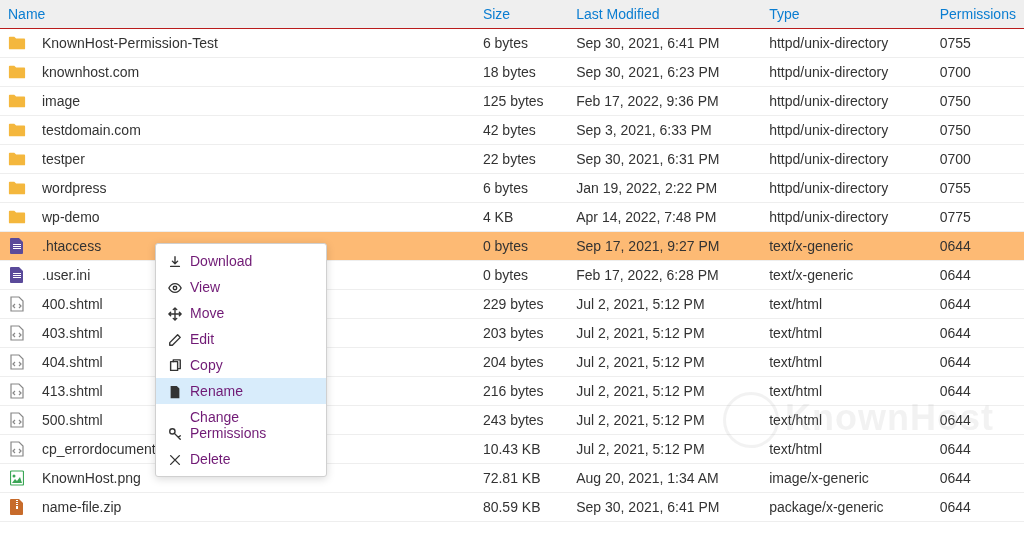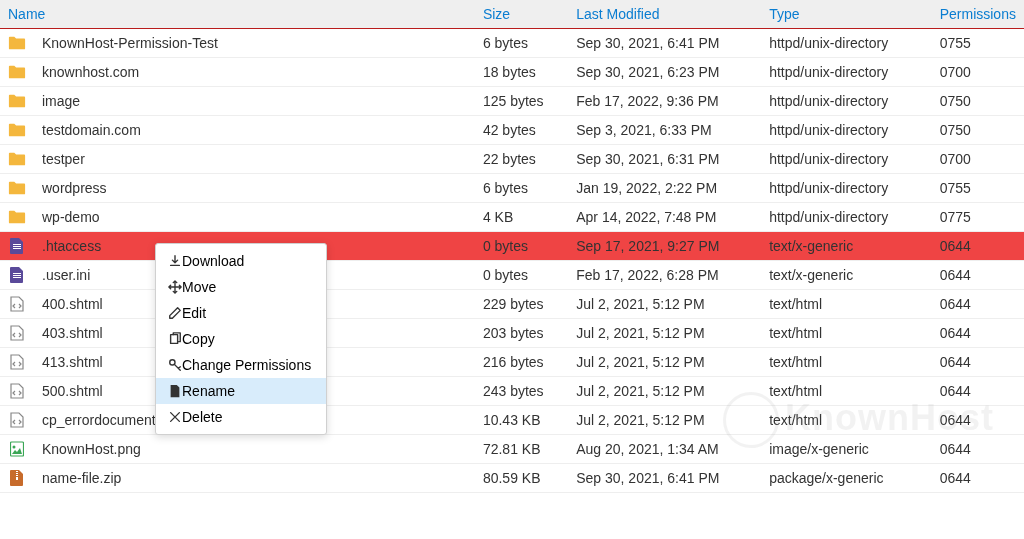--- a/index.html
+++ b/index.html
@@ -27,44 +27,44 @@
     }
     .col-name { width: 480px; padding-left: 8px; }
     .col-size { width: 94px; }
     .col-modified { width: 195px; }
     .col-type { width: 172px; }
     .col-perm { width: 83px; }
     .row {
       border-bottom: 1px solid #eee;
     }
     .row td { padding: 6px 8px; font-size: 14px; color: #333; }
-    .row.selected { background: #ef4444; margin-top: 22px; }
+    .row.selected { background: #fdba74; margin-top: 22px; }
     .name-cell { display: flex; align-items: center; gap: 16px; padding-left: 8px !important; }
     .icon { width: 18px; height: 16px; flex-shrink: 0; display: inline-flex; align-items: center; justify-content: center; }
     .folder-icon svg { width: 18px; height: 16px; }
     .file-icon svg { width: 14px; height: 16px; }
     .context-menu {
       position: absolute;
       left: 155px;
       top: 243px;
       width: 172px;
       background: #fff;
       border: 1px solid #d0d0d0;
       border-radius: 3px;
       box-shadow: 0 2px 8px rgba(0,0,0,0.15);
       z-index: 100;
       padding: 4px 0;
     }
     .menu-item {
       display: flex;
-      align-items: center;
-      gap: 0;
+      align-items: flex-end;
+      gap: 8px;
       padding: 5px 12px;
       font-size: 14px;
-      color: #000000;
+      color: #701a75;
       cursor: pointer;
     }
     .menu-item.highlighted { background: #d8ecfb; }
     .menu-icon { width: 14px; height: 14px; display: inline-flex; align-items: center; justify-content: center; flex-shrink: 0; }
     .watermark {
       position: absolute;
       right: 30px;
       top: 360px;
       font-size: 36px;
       color: rgba(150,150,150,0.12);
@@ -258,20 +258,35 @@
         <td>0644</td>
       </tr>
       <tr class="row">
         <td class="name-cell">
           <span class="icon file-icon">
             <svg viewBox="0 0 14 16">
               <path fill="none" stroke="#888" stroke-width="1.2" d="M1 1h8l4 4v10H1z"></path>
               <path fill="none" stroke="#888" stroke-width="1.2" d="M5 8l-2 2 2 2M9 8l2 2-2 2"></path>
             </svg>
           </span>
+          <span>404.shtml</span>
+        </td>
+        <td>204 bytes</td>
+        <td>Jul 2, 2021, 5:12 PM</td>
+        <td>text/html</td>
+        <td>0644</td>
+      </tr>
+      <tr class="row">
+        <td class="name-cell">
+          <span class="icon file-icon">
+            <svg viewBox="0 0 14 16">
+              <path fill="none" stroke="#888" stroke-width="1.2" d="M1 1h8l4 4v10H1z"></path>
+              <path fill="none" stroke="#888" stroke-width="1.2" d="M5 8l-2 2 2 2M9 8l2 2-2 2"></path>
+            </svg>
+          </span>
           <span>413.shtml</span>
         </td>
         <td>216 bytes</td>
         <td>Jul 2, 2021, 5:12 PM</td>
         <td>text/html</td>
         <td>0644</td>
       </tr>
       <tr class="row">
         <td class="name-cell">
           <span class="icon file-icon">
@@ -341,20 +356,29 @@
       <span class="menu-icon">
         <svg viewBox="0 0 16 16">
           <path fill="none" stroke="#333" stroke-width="1.6" stroke-linecap="round" stroke-linejoin="round" d="M8 2v8M5 7l3 3 3-3M3 13h10"></path>
         </svg>
       </span>
       <span>Download</span>
     </div>
     <div class="menu-item">
       <span class="menu-icon">
         <svg viewBox="0 0 16 16">
+          <path fill="none" stroke="#333" stroke-width="1.6" stroke-linecap="round" stroke-linejoin="round" d="M1 8c2-4 5-5 7-5s5 1 7 5c-2 4-5 5-7 5s-5-1-7-5z"></path>
+          <circle cx="8" cy="8" r="2" fill="none" stroke="#333" stroke-width="1.6" stroke-linecap="round" stroke-linejoin="round"></circle>
+        </svg>
+      </span>
+      <span>View</span>
+    </div>
+    <div class="menu-item">
+      <span class="menu-icon">
+        <svg viewBox="0 0 16 16">
           <path fill="none" stroke="#333" stroke-width="1.6" stroke-linecap="round" stroke-linejoin="round" d="M8 1v14M1 8h14M8 1l-2 2M8 1l2 2M8 15l-2-2M8 15l2-2M1 8l2-2M1 8l2 2M15 8l-2-2M15 8l-2 2"></path>
         </svg>
       </span>
       <span>Move</span>
     </div>
     <div class="menu-item">
       <span class="menu-icon">
         <svg viewBox="0 0 16 16">
           <path fill="none" stroke="#333" stroke-width="1.6" stroke-linecap="round" stroke-linejoin="round" d="M11 2l3 3L5 14H2v-3L11 2z"></path>
         </svg>
@@ -363,36 +387,36 @@
     </div>
     <div class="menu-item">
       <span class="menu-icon">
         <svg viewBox="0 0 16 16">
           <rect x="3" y="3" width="8" height="10" fill="none" stroke="#333" stroke-width="1.6" stroke-linecap="round" stroke-linejoin="round"></rect>
           <path fill="none" stroke="#333" stroke-width="1.6" stroke-linecap="round" stroke-linejoin="round" d="M6 3V1h8v10h-2"></path>
         </svg>
       </span>
       <span>Copy</span>
     </div>
+    <div class="menu-item highlighted">
+      <span class="menu-icon">
+        <svg viewBox="0 0 16 16">
+          <path fill="#333" d="M3 1h7l3 3v11H3z"></path>
+        </svg>
+      </span>
+      <span>Rename</span>
+    </div>
     <div class="menu-item">
       <span class="menu-icon">
         <svg viewBox="0 0 16 16">
           <circle cx="5" cy="5" r="3" fill="none" stroke="#333" stroke-width="1.6" stroke-linecap="round" stroke-linejoin="round"></circle>
           <path fill="none" stroke="#333" stroke-width="1.6" stroke-linecap="round" stroke-linejoin="round" d="M7 7l7 7M12 12l2-2"></path>
         </svg>
       </span>
       <span>Change Permissions</span>
-    </div>
-    <div class="menu-item highlighted">
-      <span class="menu-icon">
-        <svg viewBox="0 0 16 16">
-          <path fill="#333" d="M3 1h7l3 3v11H3z"></path>
-        </svg>
-      </span>
-      <span>Rename</span>
     </div>
     <div class="menu-item">
       <span class="menu-icon">
         <svg viewBox="0 0 16 16">
           <path fill="none" stroke="#333" stroke-width="1.6" stroke-linecap="round" stroke-linejoin="round" d="M3 3l10 10M13 3L3 13"></path>
         </svg>
       </span>
       <span>Delete</span>
     </div>
   </div>

